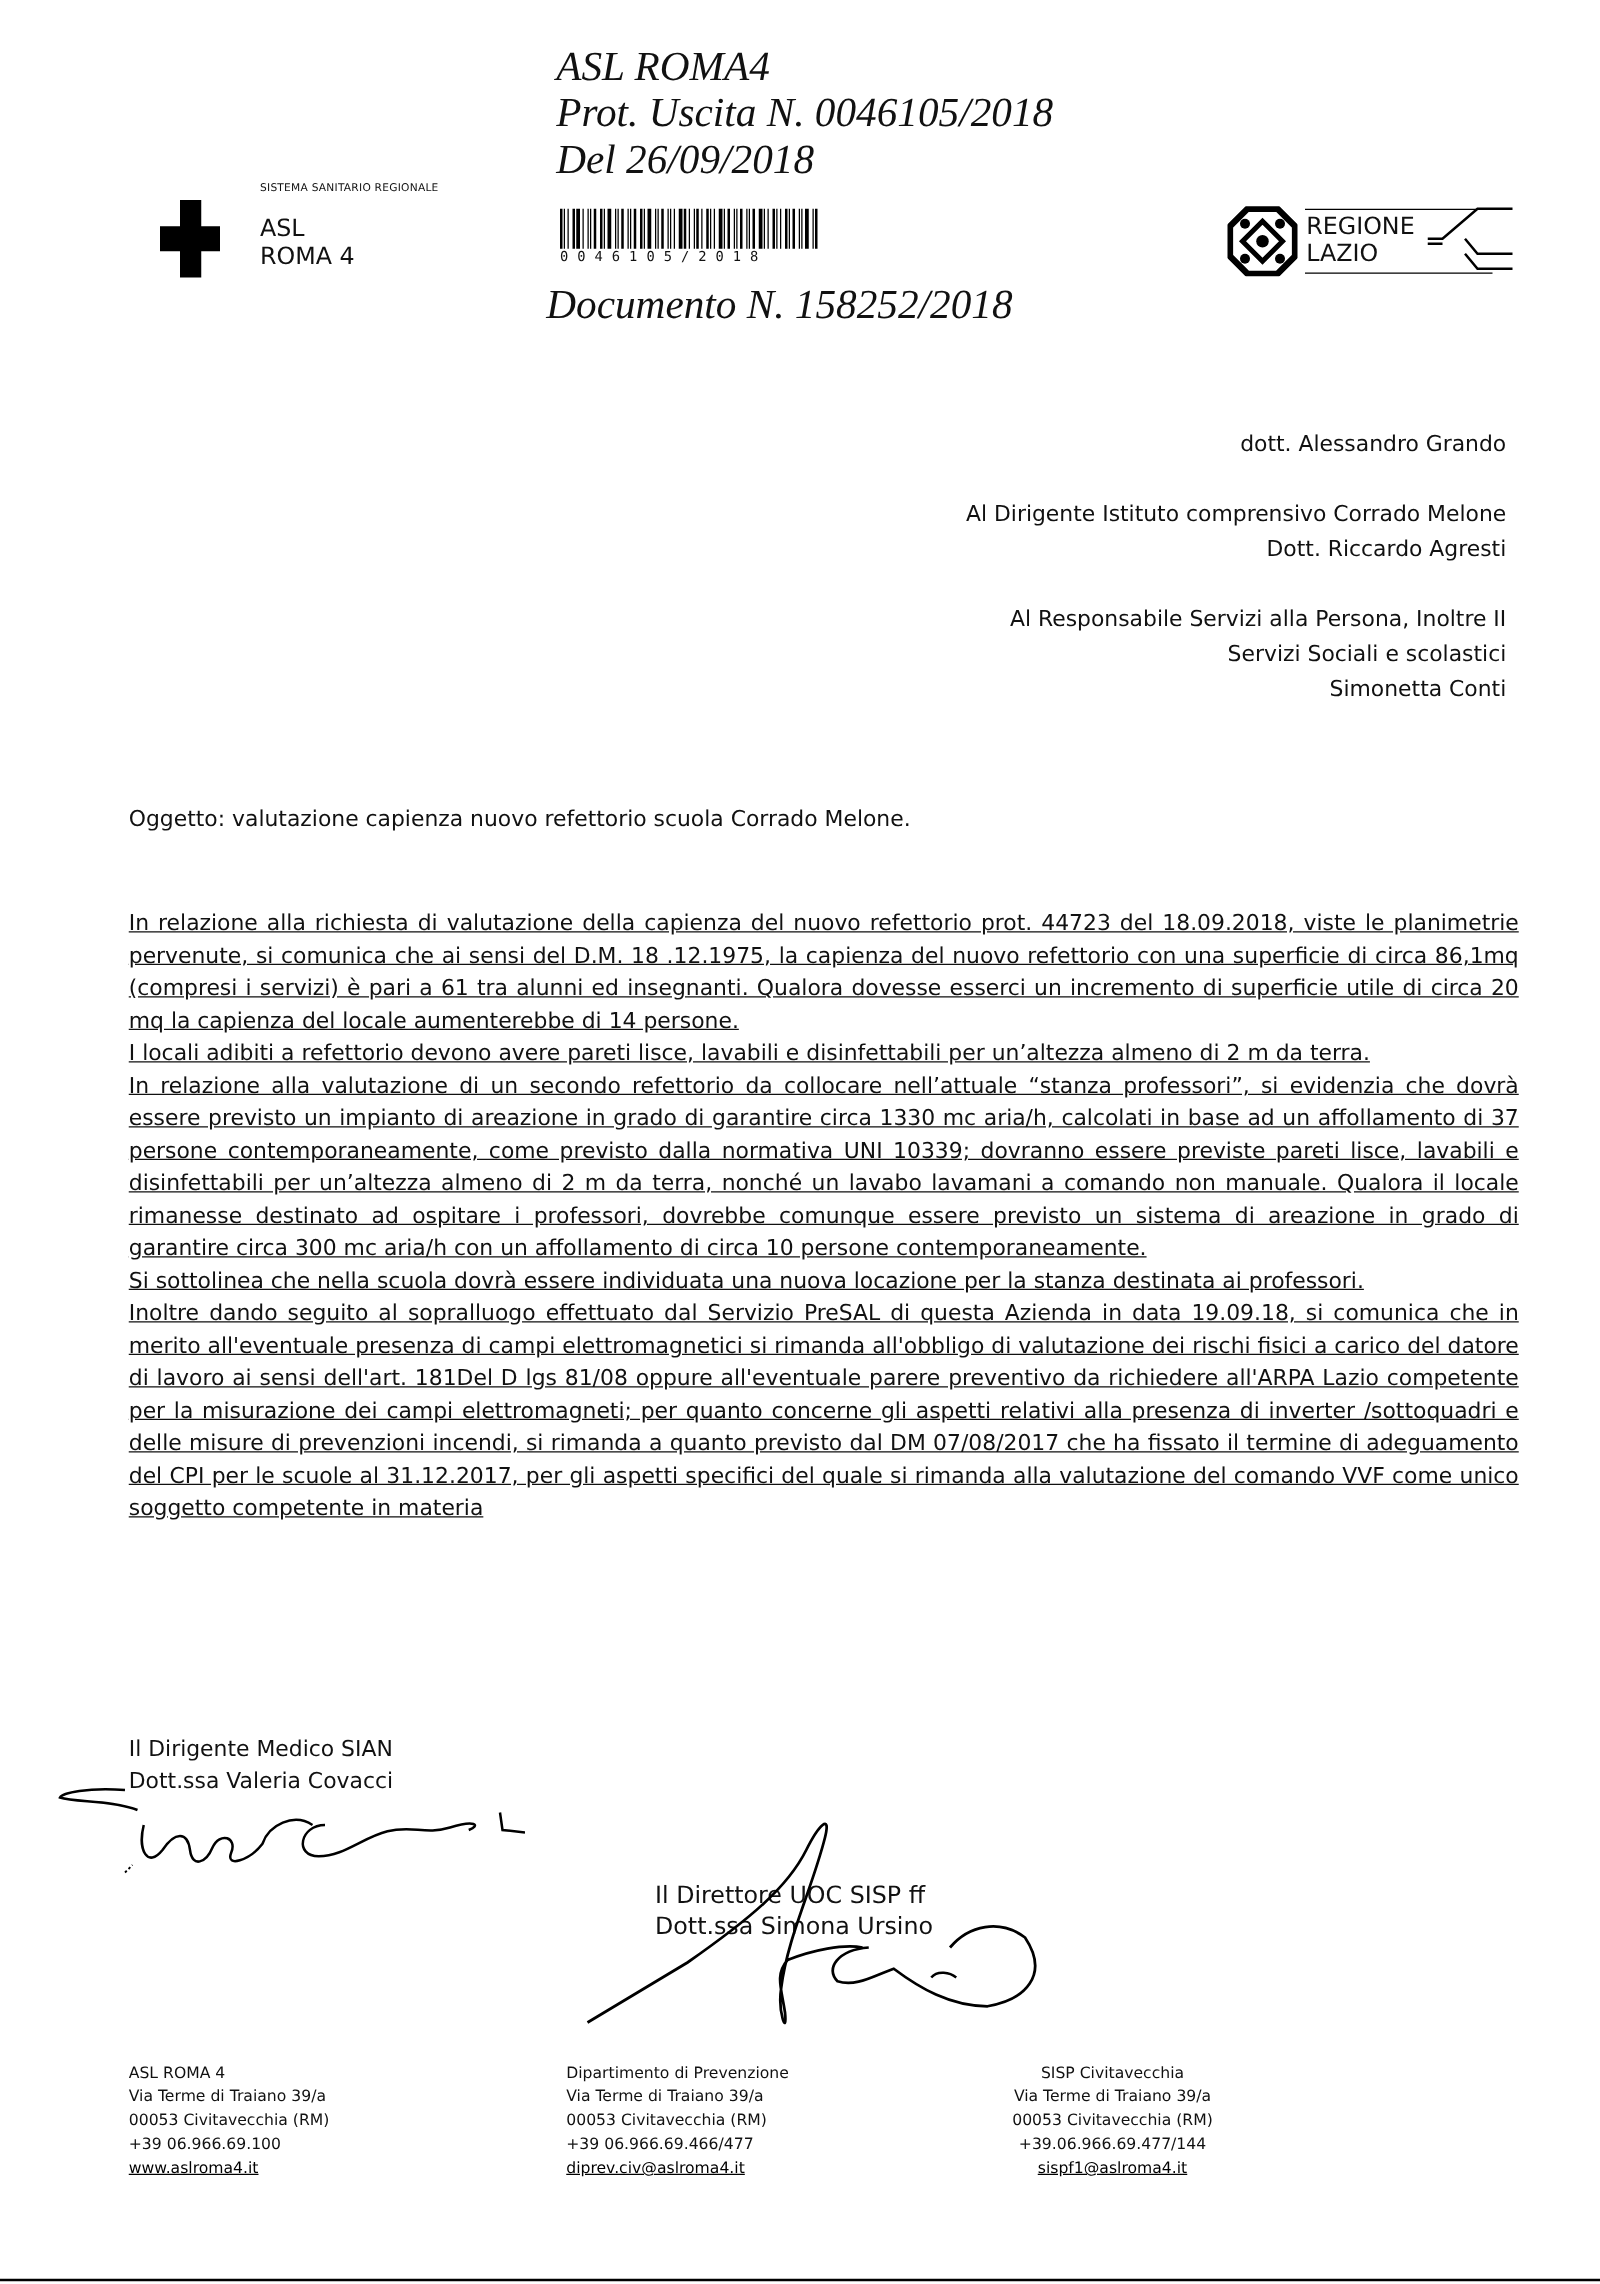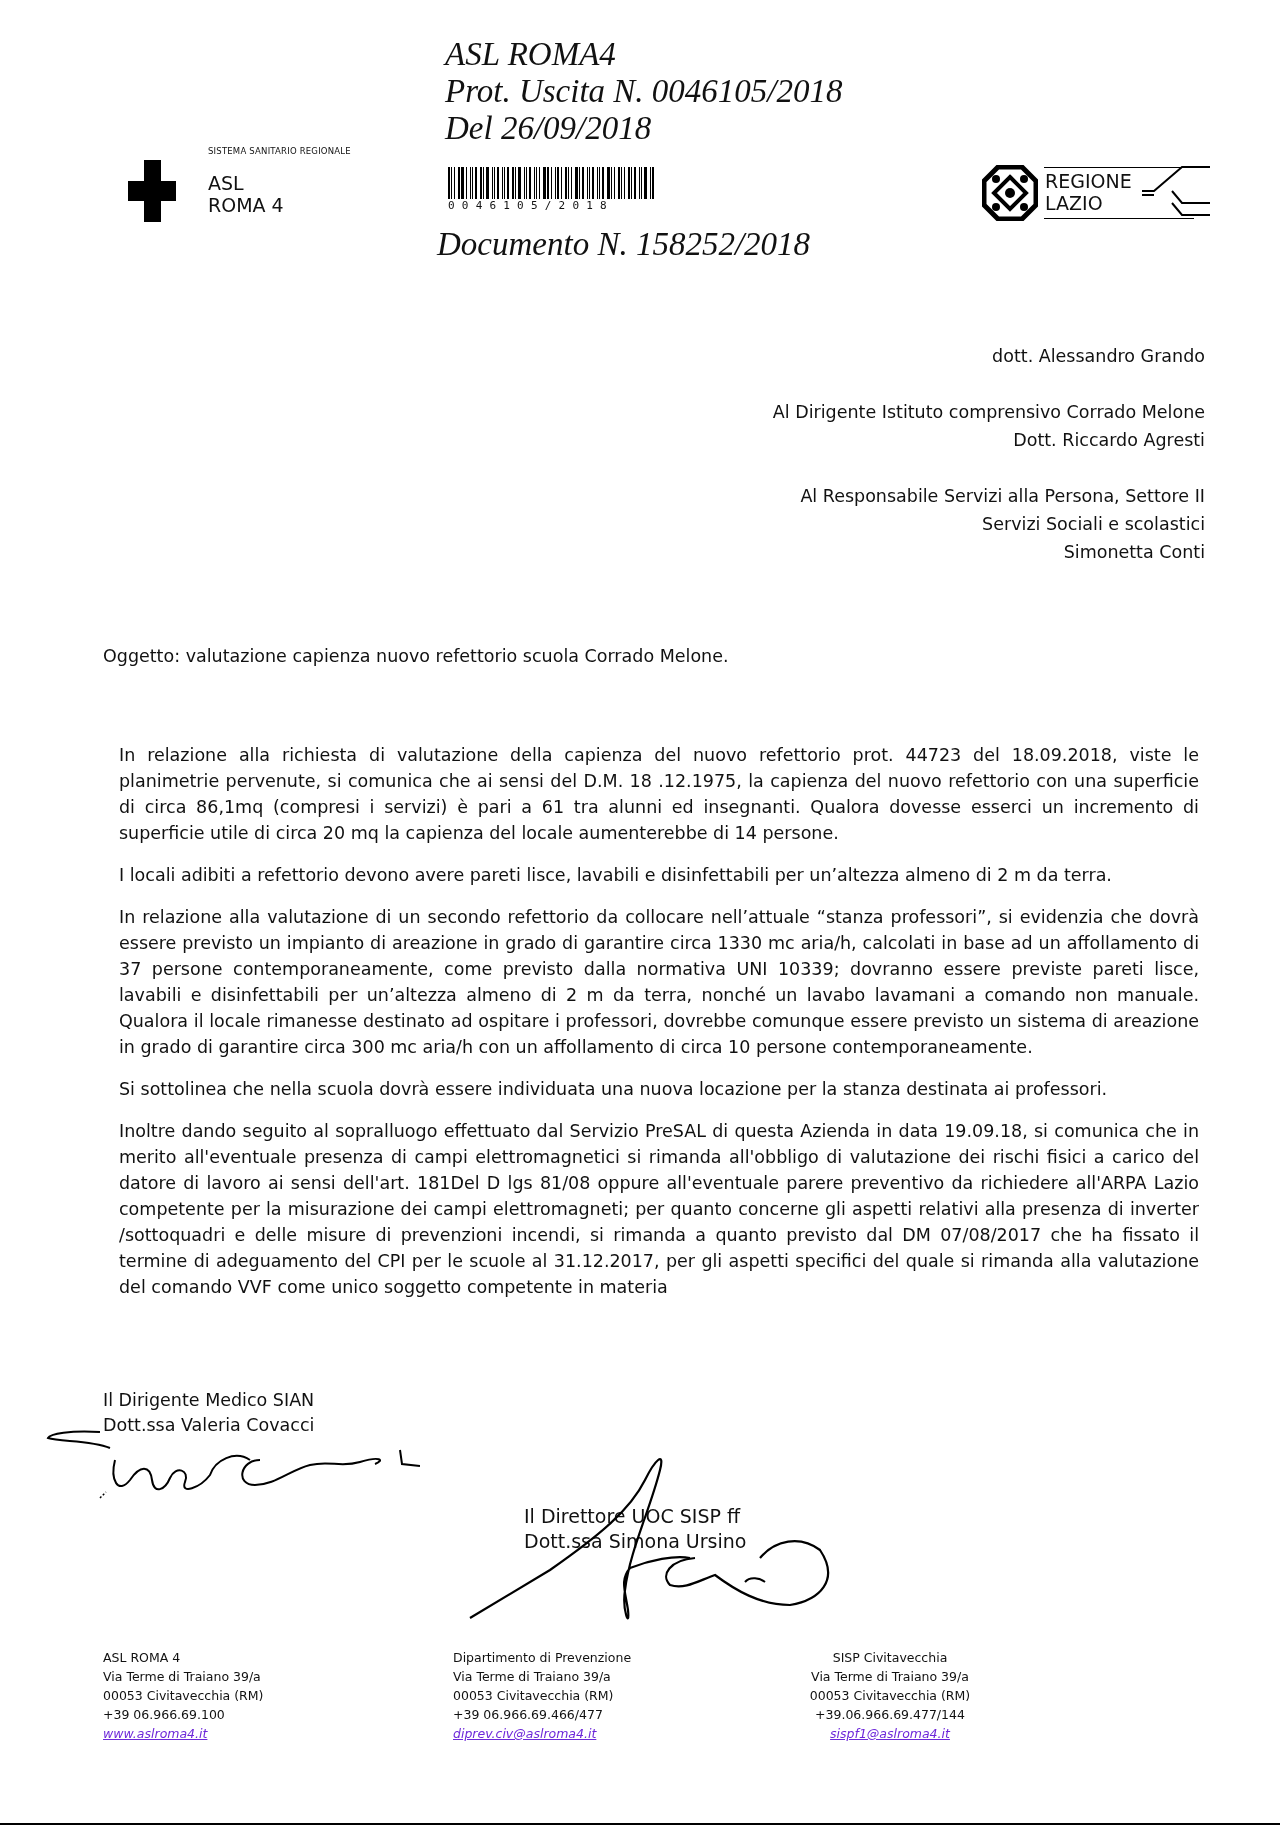--- a/index.html
+++ b/index.html
@@ -29,30 +29,30 @@
 
   
   .recipients { right: 75px; top: 342px; text-align: right; font-size: 17.5px; line-height: 28px; }
   .recipients .block { margin-bottom: 28px; }
 
   
   .subject { left: 103px; top: 646px; font-size: 17.5px; white-space: nowrap; }
 
   
   .body-text { left: 103px; top: 726px; width: 1112px; font-size: 17.5px; line-height: 26px; text-align: justify; }
-  .body-text p { margin: 16px; }
+  .body-text p { margin: 0; text-decoration: underline; }
 
   
   .sig1 { left: 103px; top: 1388px; font-size: 17.5px; line-height: 25px; }
   .sig2 { left: 524px; top: 1504px; font-size: 19px; line-height: 25px; }
   .sig-svg { position: absolute; }
 
   
   .footer-col { font-size: 12.5px; line-height: 19px; }
-  .footer-col a { color: #6d28d9; text-decoration: underline; font-style: italic; }
+  .footer-col a { color: #000000; text-decoration: underline; }
   .f1 { left: 103px; top: 1648px; }
   .f2 { left: 453px; top: 1648px; text-align: left; width: 220px; }
   .f3 { left: 795px; top: 1648px; text-align: center; width: 190px; }
 
   .bottom-rule { left: 0; top: 1823px; width: 1280px; height: 2px; background: #000; }
 </style>
 </head>
 <body>
 
 <div class="abs asl-system">SISTEMA SANITARIO REGIONALE</div>
@@ -160,21 +160,21 @@
 
 <div class="abs recipients">
   <div class="block">
     <div>dott.  Alessandro Grando</div>
   </div>
   <div class="block">
     <div>Al Dirigente Istituto comprensivo Corrado Melone</div>
     <div>Dott. Riccardo Agresti</div>
   </div>
   <div class="block">
-    <div>Al Responsabile  Servizi alla Persona, Settore II</div>
+    <div>Al Responsabile  Servizi alla Persona, Inoltre II</div>
     <div>Servizi Sociali e scolastici</div>
     <div>Simonetta Conti</div>
   </div>
 </div>
 
 <div class="abs subject">Oggetto: valutazione capienza nuovo refettorio scuola Corrado Melone.</div>
 
 <div class="abs body-text">
   <p>In relazione alla richiesta di valutazione della capienza del nuovo refettorio prot. 44723 del 18.09.2018, viste le planimetrie pervenute, si comunica che ai sensi del D.M. 18 .12.1975, la capienza del nuovo refettorio con una superficie di circa 86,1mq (compresi i servizi) è pari a 61 tra alunni ed insegnanti. Qualora dovesse esserci un incremento di superficie utile di circa 20 mq la capienza del locale aumenterebbe di 14 persone.</p>
   <p>I locali adibiti a refettorio devono avere pareti lisce, lavabili e disinfettabili per un’altezza almeno di 2 m da terra.</p>

